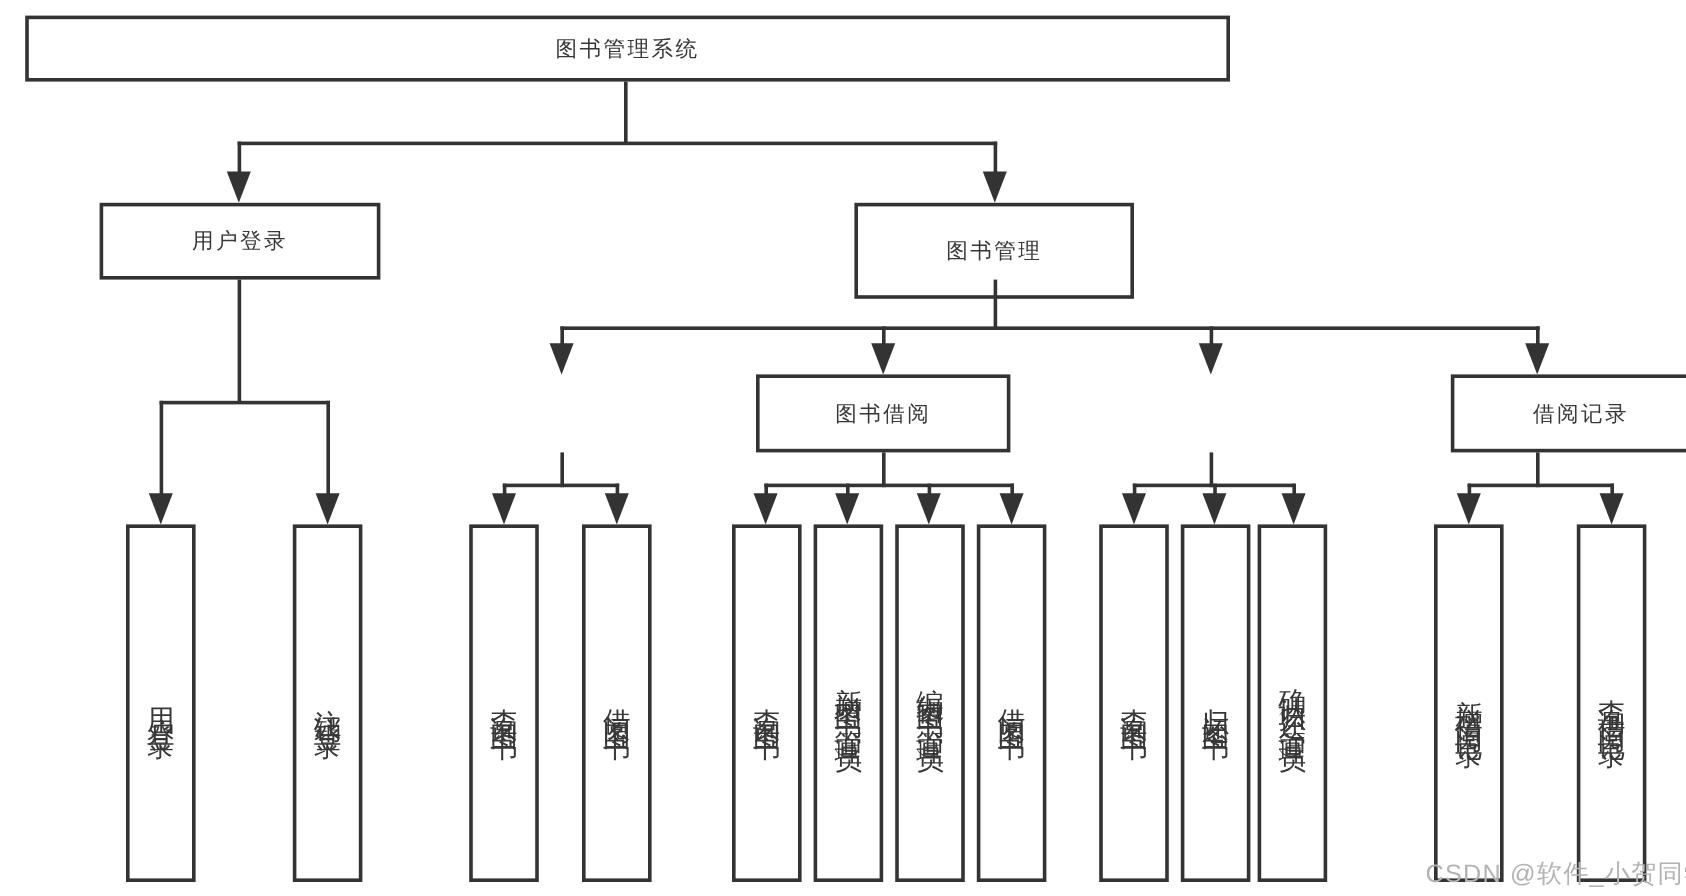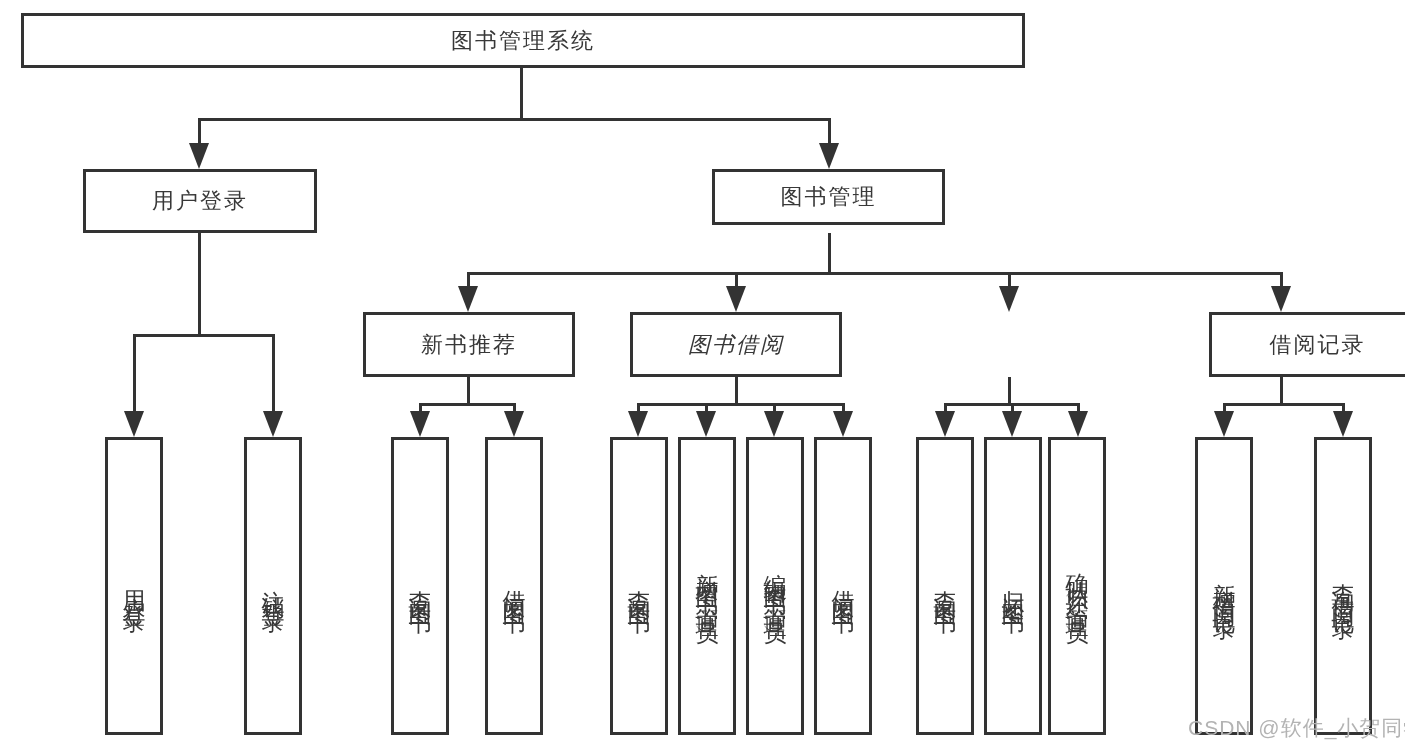--- a/index.html
+++ b/index.html
@@ -3,21 +3,21 @@
 <meta charset="utf-8">
 <style>
   html,body{margin:0;padding:0;background:#ffffff;}
   .canvas{
     position:relative;width:1405px;height:747px;background:#ffffff;
     font-family:"Liberation Sans", sans-serif;overflow:hidden;
   }
   .node{
     position:absolute;box-sizing:border-box;border:3px solid #333333;background:#ffffff;
     display:flex;align-items:center;justify-content:center;
-    font-size:22px;color:#383838;letter-spacing:2px;white-space:nowrap;
+    font-size:18px;color:#383838;letter-spacing:2px;white-space:nowrap;
   }
   .vnode{
     position:absolute;box-sizing:border-box;border:3px solid #333333;background:#ffffff;
     display:flex;align-items:center;justify-content:center;
     font-size:23px;color:#383838;
   }
   .vnode span{
     writing-mode:vertical-rl;text-orientation:mixed;letter-spacing:7px;line-height:1;
   }
   .hl{position:absolute;height:3px;background:#333333;}
@@ -39,42 +39,41 @@
   <div class="node" style="left:21px;top:13px;width:1004px;height:55px;">图书管理系统</div>
 
   <div class="vl" style="left:520px;top:68px;height:51px;"></div>
   <div class="hl" style="left:198px;top:118px;width:633px;"></div>
   <div class="vl" style="left:198px;top:118px;height:28px;"></div>
   <div class="arw" style="left:189px;top:143px;"></div>
   <div class="vl" style="left:828px;top:118px;height:28px;"></div>
   <div class="arw" style="left:819px;top:143px;"></div>
 
   <div class="node" style="left:83px;top:169px;width:234px;height:64px;">用户登录</div>
-  <div class="node" style="left:712px;top:169px;width:233px;height:56px;">图书管理</div>
+  <div class="node" style="left:712px;top:169px;width:233px;height:80px;">图书管理</div>
 
   <div class="vl" style="left:198px;top:233px;height:103px;"></div>
   <div class="hl" style="left:133px;top:334px;width:142px;"></div>
   <div class="vl" style="left:133px;top:334px;height:78px;"></div>
   <div class="arw" style="left:124px;top:411px;"></div>
   <div class="vl" style="left:272px;top:334px;height:78px;"></div>
   <div class="arw" style="left:263px;top:411px;"></div>
 
   <div class="vl" style="left:828px;top:233px;height:41px;"></div>
   <div class="hl" style="left:467px;top:272px;width:816px;"></div>
   <div class="vl" style="left:467px;top:272px;height:16px;"></div>
   <div class="arw" style="left:458px;top:286px;"></div>
   <div class="vl" style="left:735px;top:272px;height:16px;"></div>
   <div class="arw" style="left:726px;top:286px;"></div>
   <div class="vl" style="left:1008px;top:272px;height:16px;"></div>
   <div class="arw" style="left:999px;top:286px;"></div>
   <div class="vl" style="left:1280px;top:272px;height:16px;"></div>
   <div class="arw" style="left:1271px;top:286px;"></div>
 
-  <div class="node" style="left:363px;top:312px;width:212px;height:65px;">新书推荐</div>
-  <div class="node" style="left:630px;top:312px;width:212px;height:65px;font-style:italic;">图书借阅</div>
+  <div class="node" style="left:630px;top:312px;width:212px;height:65px;">图书借阅</div>
   <div class="node" style="left:1173px;top:312px;width:217px;height:65px;margin-left:36px;">借阅记录</div>
 
   <div class="vl" style="left:467px;top:377px;height:29px;"></div>
   <div class="hl" style="left:419px;top:403px;width:97px;"></div>
   <div class="vl" style="left:419px;top:403px;height:10px;"></div>
   <div class="arw" style="left:410px;top:411px;"></div>
   <div class="vl" style="left:513px;top:403px;height:10px;"></div>
   <div class="arw" style="left:504px;top:411px;"></div>
 
   <div class="vl" style="left:735px;top:377px;height:29px;"></div>

